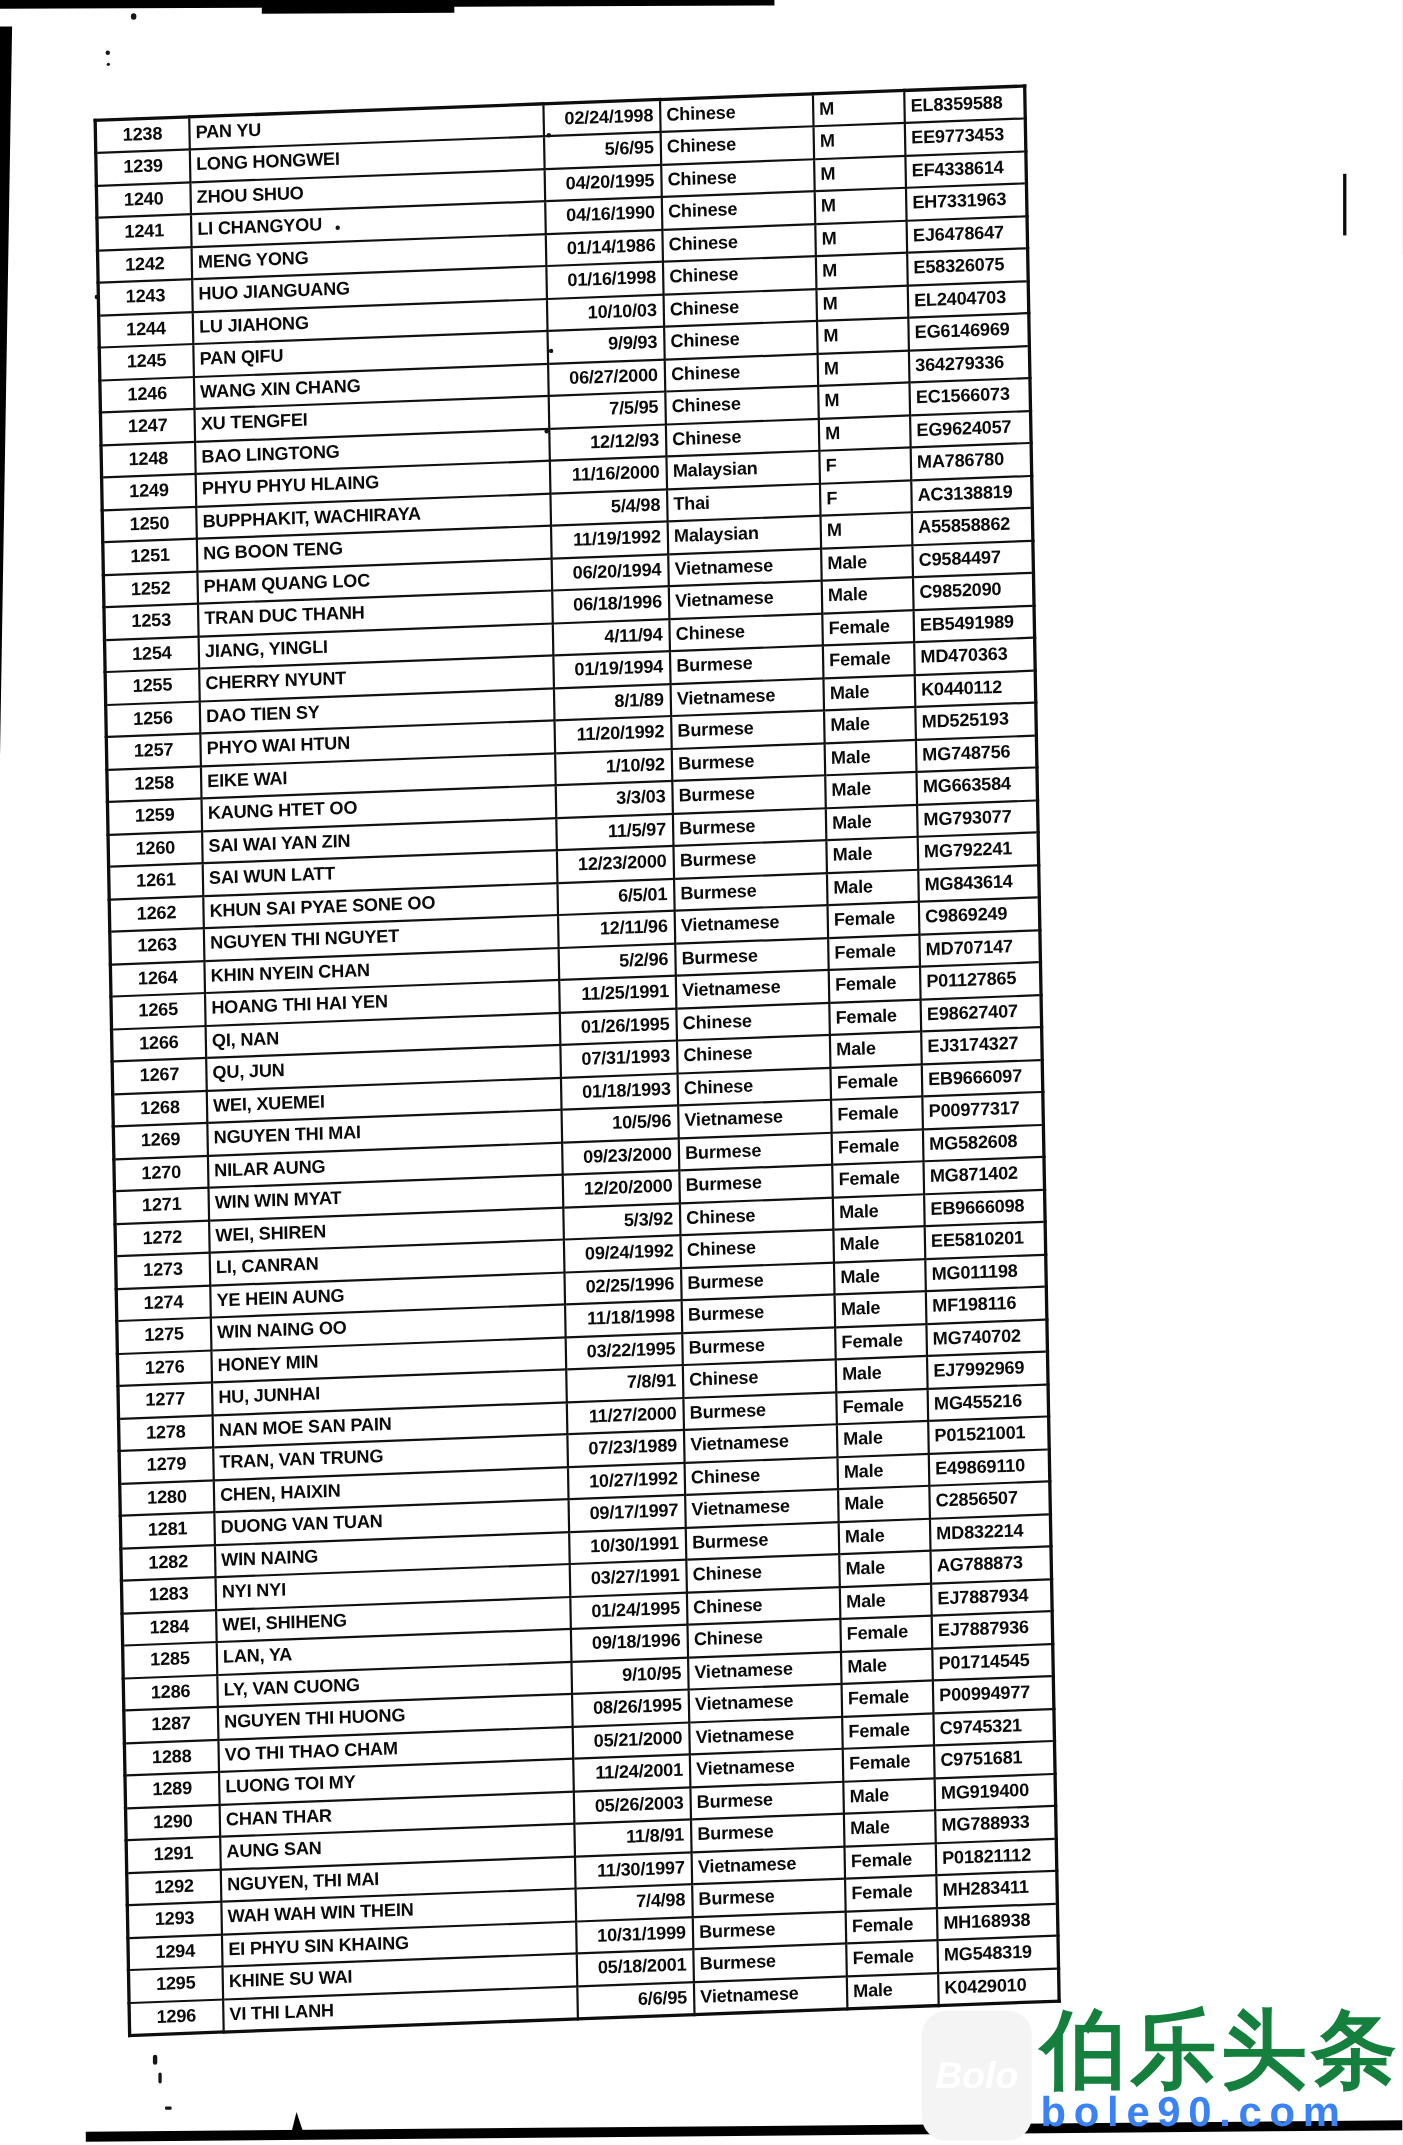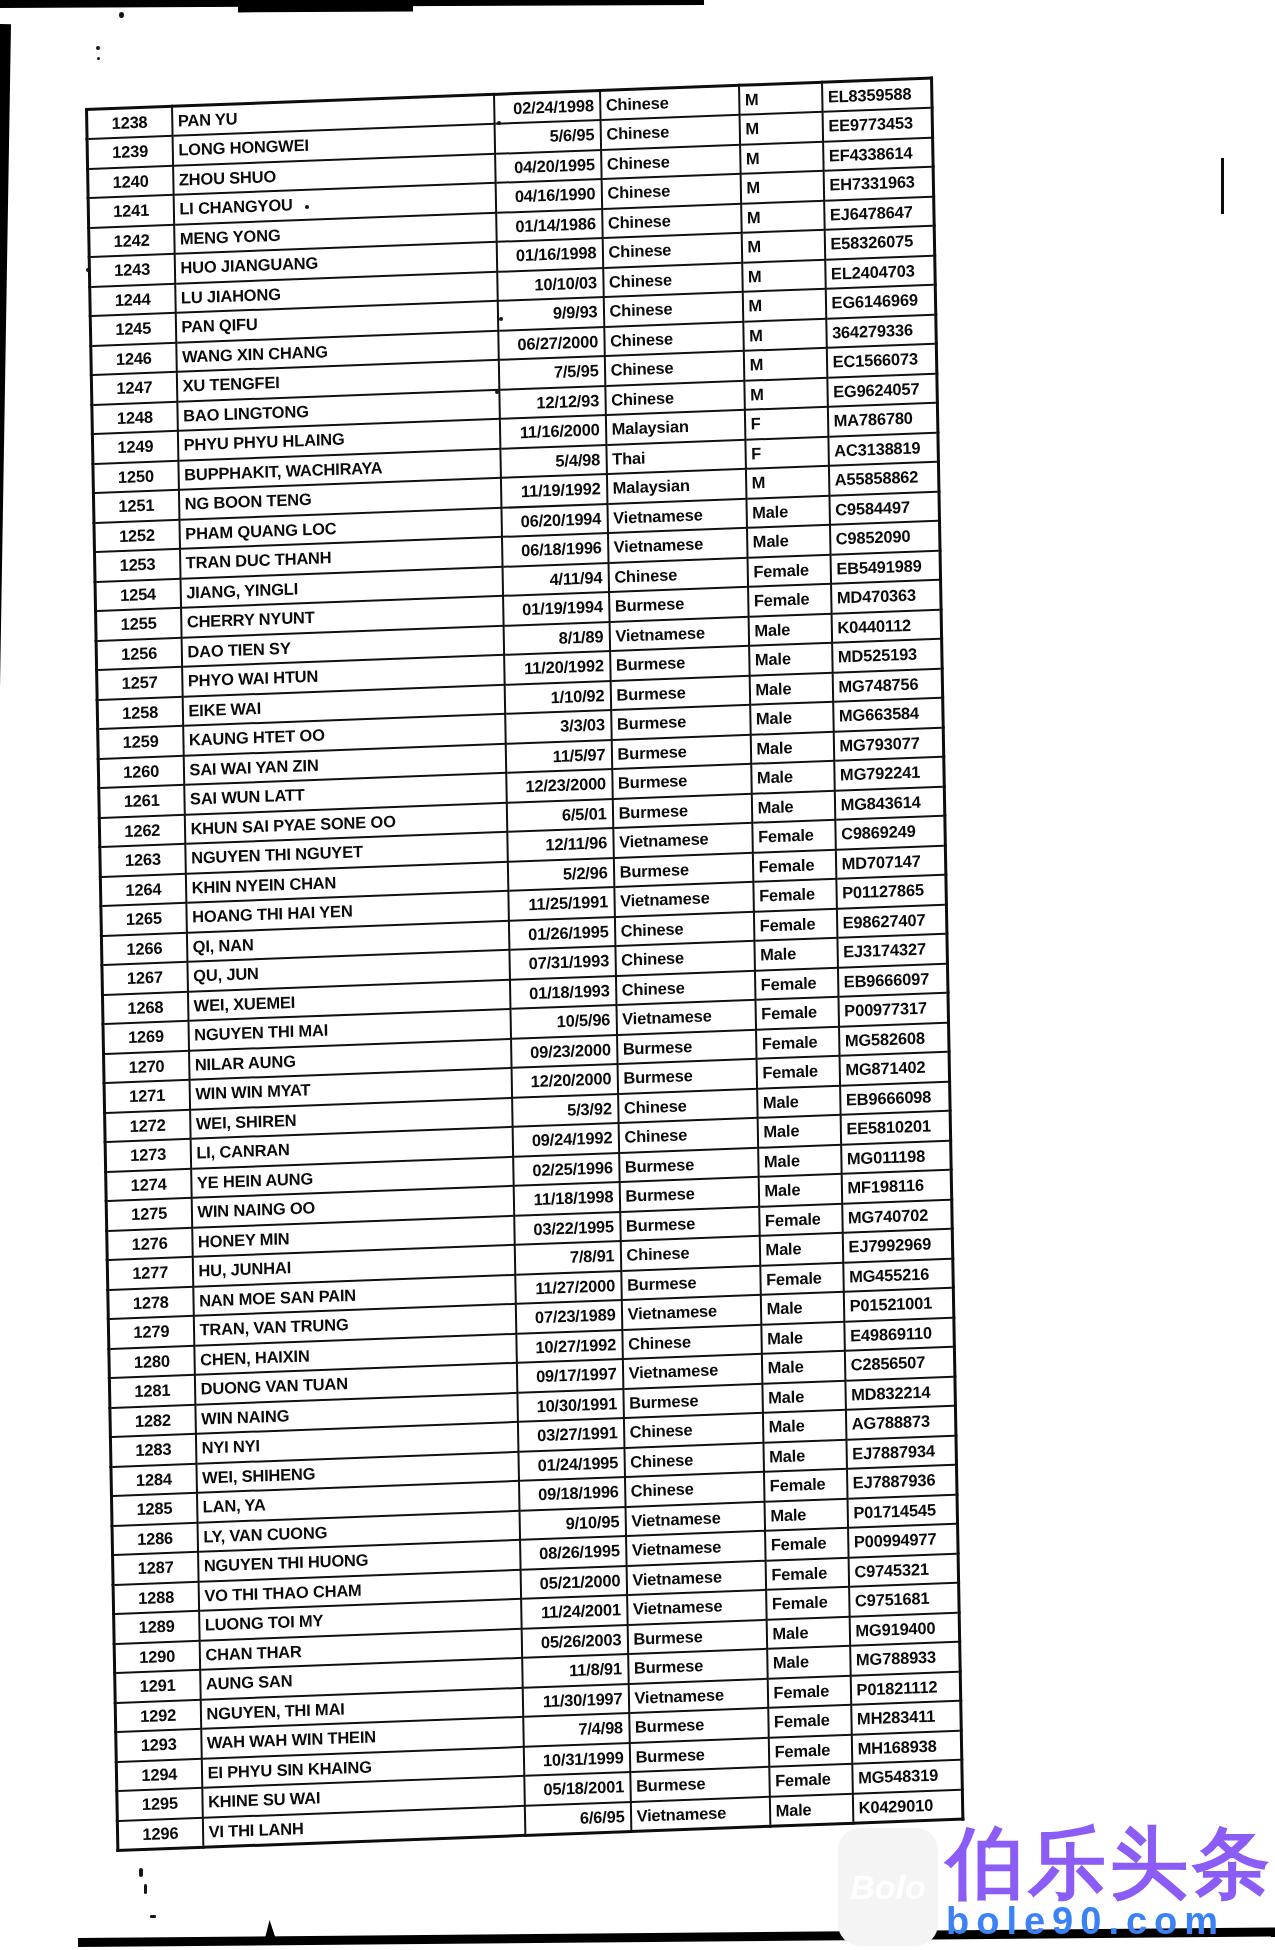--- a/index.html
+++ b/index.html
@@ -71,21 +71,21 @@
   }
   .wm-badge {
     width:100px; height:118px; border-radius:22px;
     background:#f4f4f4; color:#ffffff;
     display:flex; align-items:center; justify-content:center;
     font-weight:bold; font-size:34px; font-style:italic;
   }
   .wm-right { display:flex; flex-direction:column; }
   .wm-cjk {
     font-size:78px; font-weight:bold; line-height:70px;
-    letter-spacing:4px; color:#8b5cf6;
+    letter-spacing:4px; color:#15803d;
   }
   .wm-domain {
     font-size:38px; font-weight:bold; letter-spacing:7px;
     color:#3b82f6; margin-top:2px;
   }
 </style>
 </head>
 <body>
 
 <div class="page">

